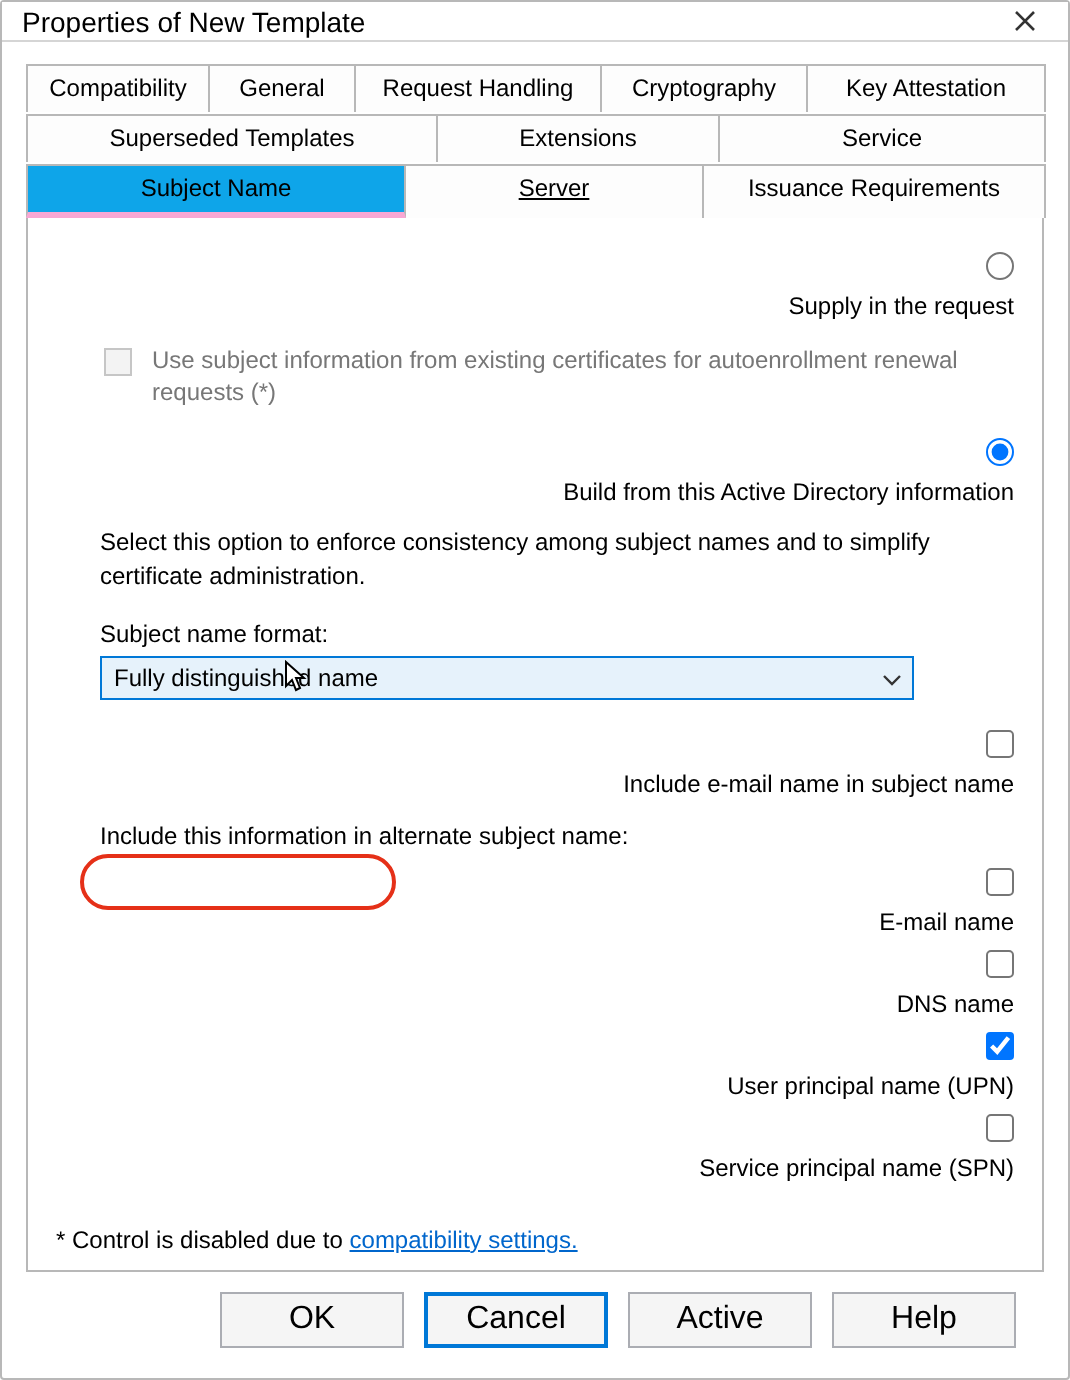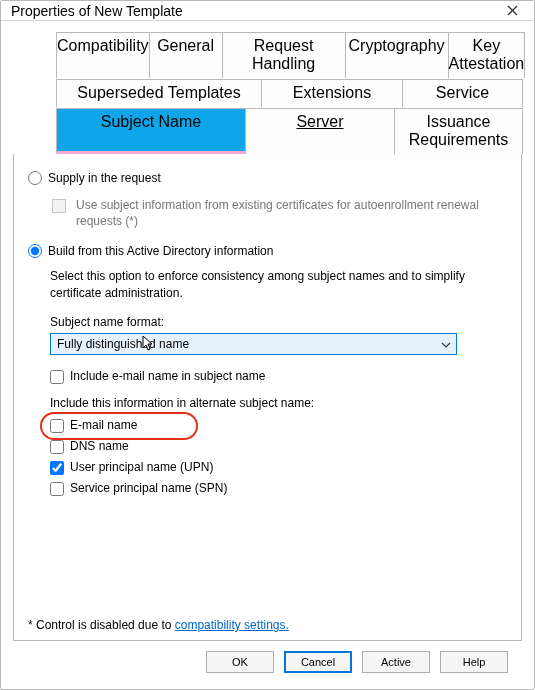--- a/index.html
+++ b/index.html
@@ -39,21 +39,21 @@
   }
 
   .content {
     flex: 1;
     padding: 10px 12px 4px 12px;
     display: flex;
     flex-direction: column;
   }
 
   
-  .tabstrip { font-size: 16px; margin-left: 43px; }
+  .tabstrip { font-size: 12px; }
   .tabrow {
     display: flex;
     border-bottom: 1px solid #b8b8b8;
   }
   .tab {
     padding: 4px 0 5px 0;
     text-align: center;
     border: 1px solid #b8b8b8;
     border-bottom: none;
     margin-right: -1px;
@@ -85,23 +85,24 @@
     border-top: none;
     flex: 1;
     padding: 16px 14px 8px 14px;
     position: relative;
     display: flex;
     flex-direction: column;
   }
 
   .radio-row, .check-row {
     display: flex;
-    align-items: center;
+    align-items: flex-end;
     gap: 6px;
     margin-bottom: 6px;
+    flex-direction: column;
   }
   .radio-row input[type=radio], .check-row input[type=checkbox] {
     margin: 1px 0 0 0;
     width: 14px; height: 14px;
   }
   .sub {
     margin-left: 24px;
     margin-top: 6px;
     margin-bottom: 14px;
     color: #777;
@@ -164,24 +165,24 @@
   }
   .footnote a { color: #0066cc; text-decoration: underline; cursor: pointer; }
 
   .button-row {
     display: flex;
     justify-content: flex-end;
     gap: 10px;
     padding: 10px 14px 12px 14px;
   }
   .button-row button {
-    width: 68px;
+    width: 92px;
     padding: 4px 0;
     font-family: inherit;
-    font-size: 11px;
+    font-size: 16px;
     background: #f5f5f5;
     border: 1px solid #abadb3;
     cursor: pointer;
   }
   .button-row button.default {
     border: 1px solid #0078d7;
     outline: 1px solid #0078d7;
     outline-offset: -2px;
   }
   label { cursor: default; }

